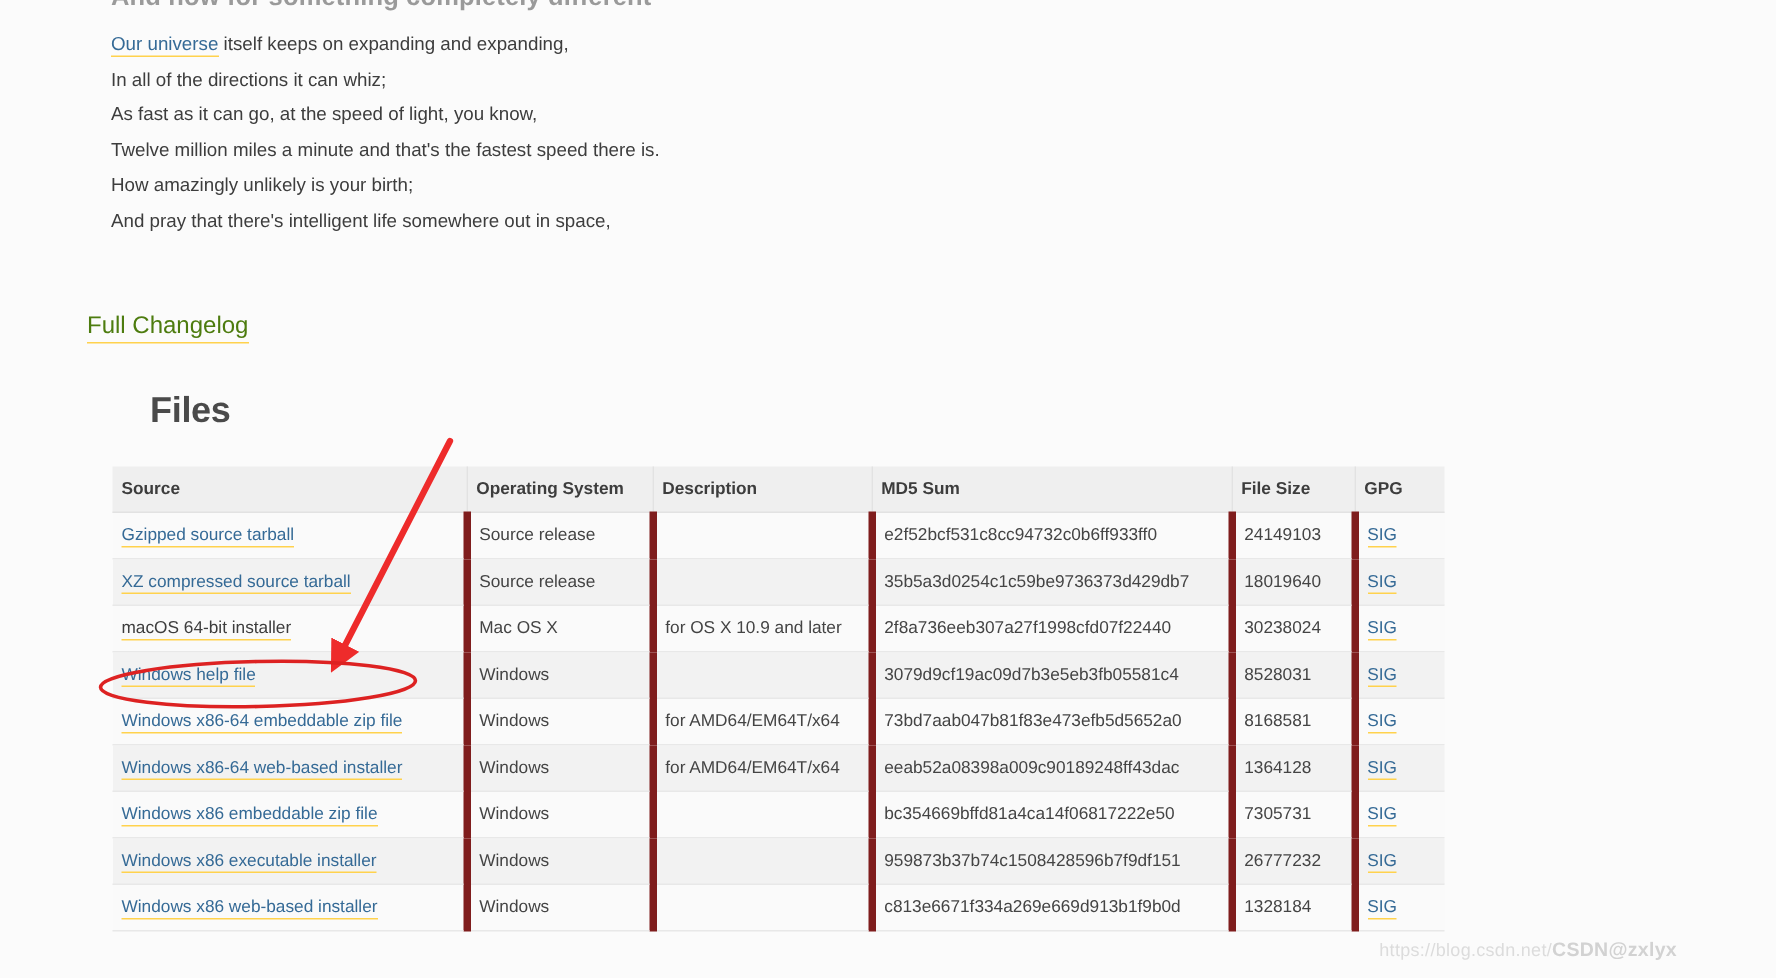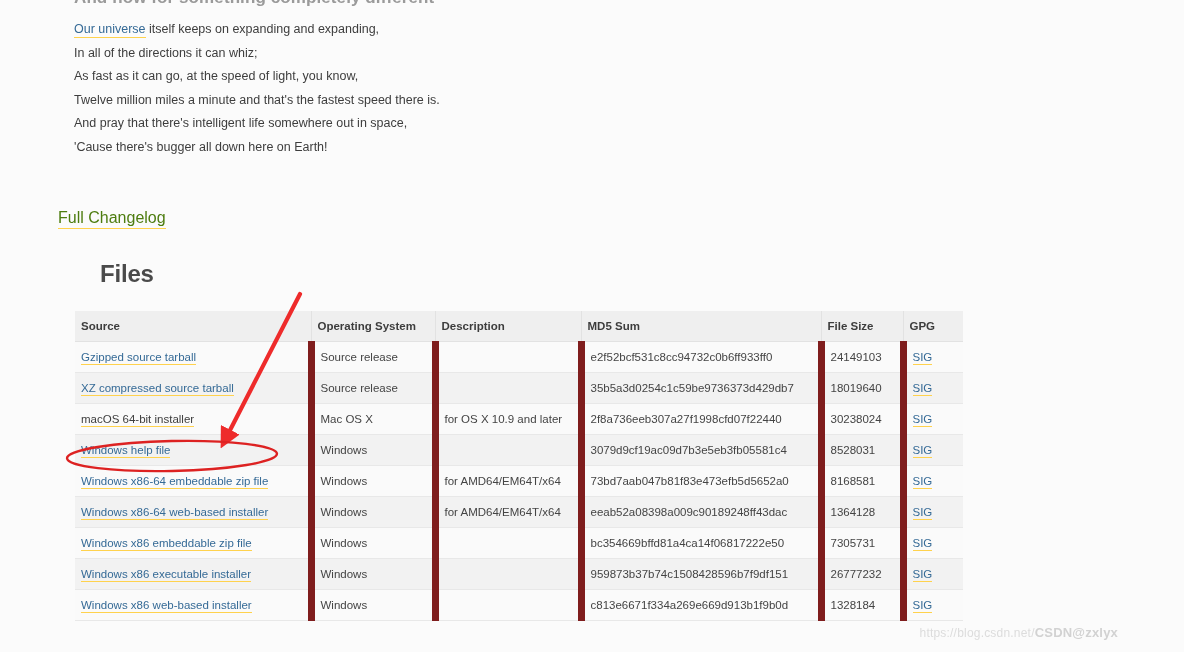--- a/index.html
+++ b/index.html
@@ -121,21 +121,21 @@
     color: #3d3d3d;
     padding: 9px 8px 9px 6px;
     border-right: 1px solid #e2e2e2;
     border-bottom: 1px solid #e2e2e2;
     height: 10px;
     vertical-align: middle;
   }
   table.files th:last-child { border-right: none; }
   table.files td {
     padding: 9px 8px 9px 6px;
-    border-right: 7px solid #7f1d1d;
+    border-right: 5px solid #7f1d1d;
     border-bottom: 1px solid #e8e8e8;
     color: #444;
     vertical-align: middle;
     height: 8px;
     overflow: hidden;
     white-space: nowrap;
   }
   table.files td:last-child { border-right: none; }
   table.files tbody tr:nth-child(odd)  { background: #fafafa; }
   table.files tbody tr:nth-child(even) { background: #f2f2f2; }
@@ -190,22 +190,22 @@
 
   <div class="release-heading">And now for something completely different</div>
 
   <div class="poem">
     <div class="poem-line">
       <a class="inline-link" href="#">Our universe</a><span> itself keeps on expanding and expanding,</span>
     </div>
     <div class="poem-line">In all of the directions it can whiz;</div>
     <div class="poem-line">As fast as it can go, at the speed of light, you know,</div>
     <div class="poem-line">Twelve million miles a minute and that's the fastest speed there is.</div>
+    <div class="poem-line">How amazingly unlikely is your birth;</div>
     <div class="poem-line">And pray that there's intelligent life somewhere out in space,</div>
-    <div class="poem-line">'Cause there's bugger all down here on Earth!</div>
   </div>
 
   <a class="changelog-link" href="#">Full Changelog</a>
 
   <div class="files-heading">Files</div>
 
 
   <div class="files-table-wrap">
     <table class="files">
       <colgroup>

